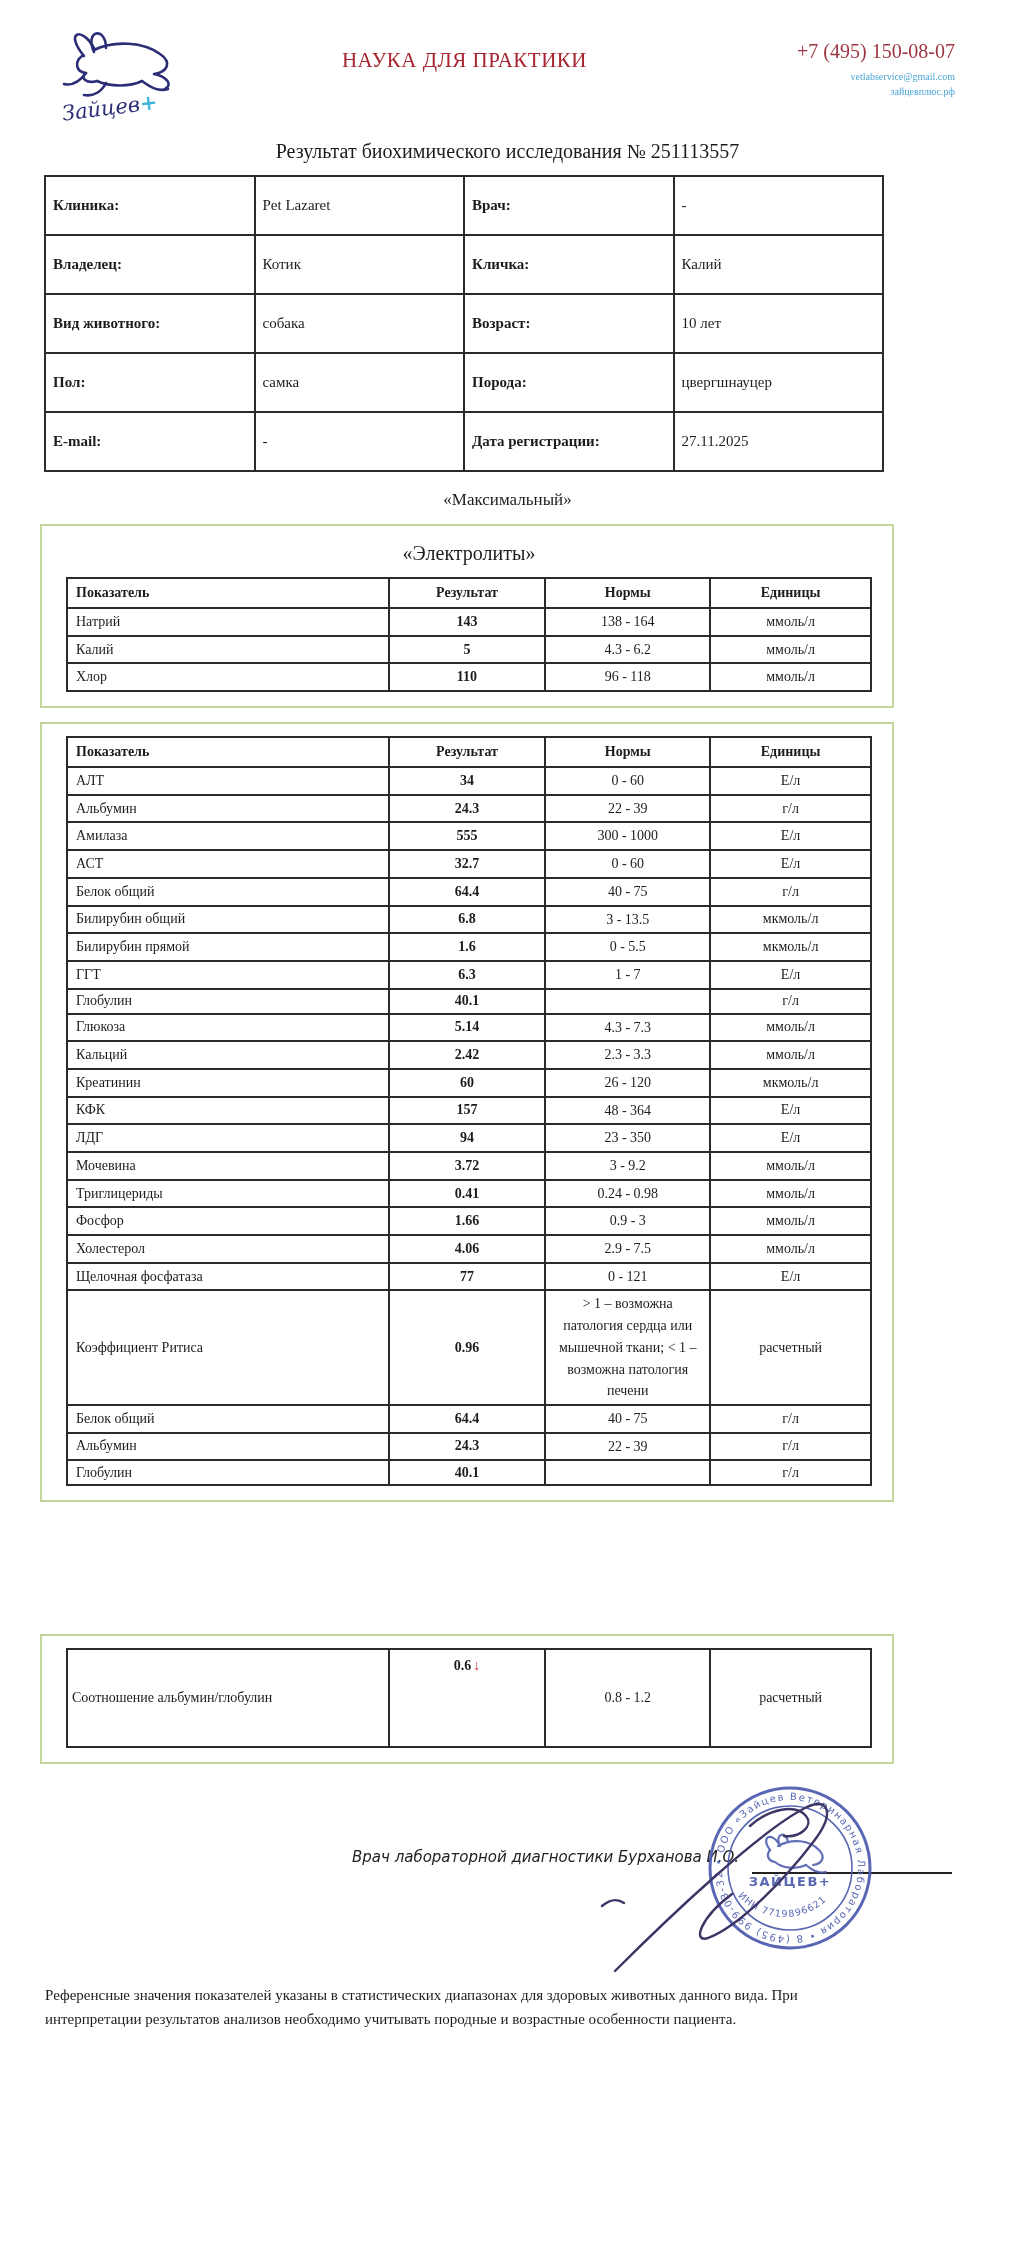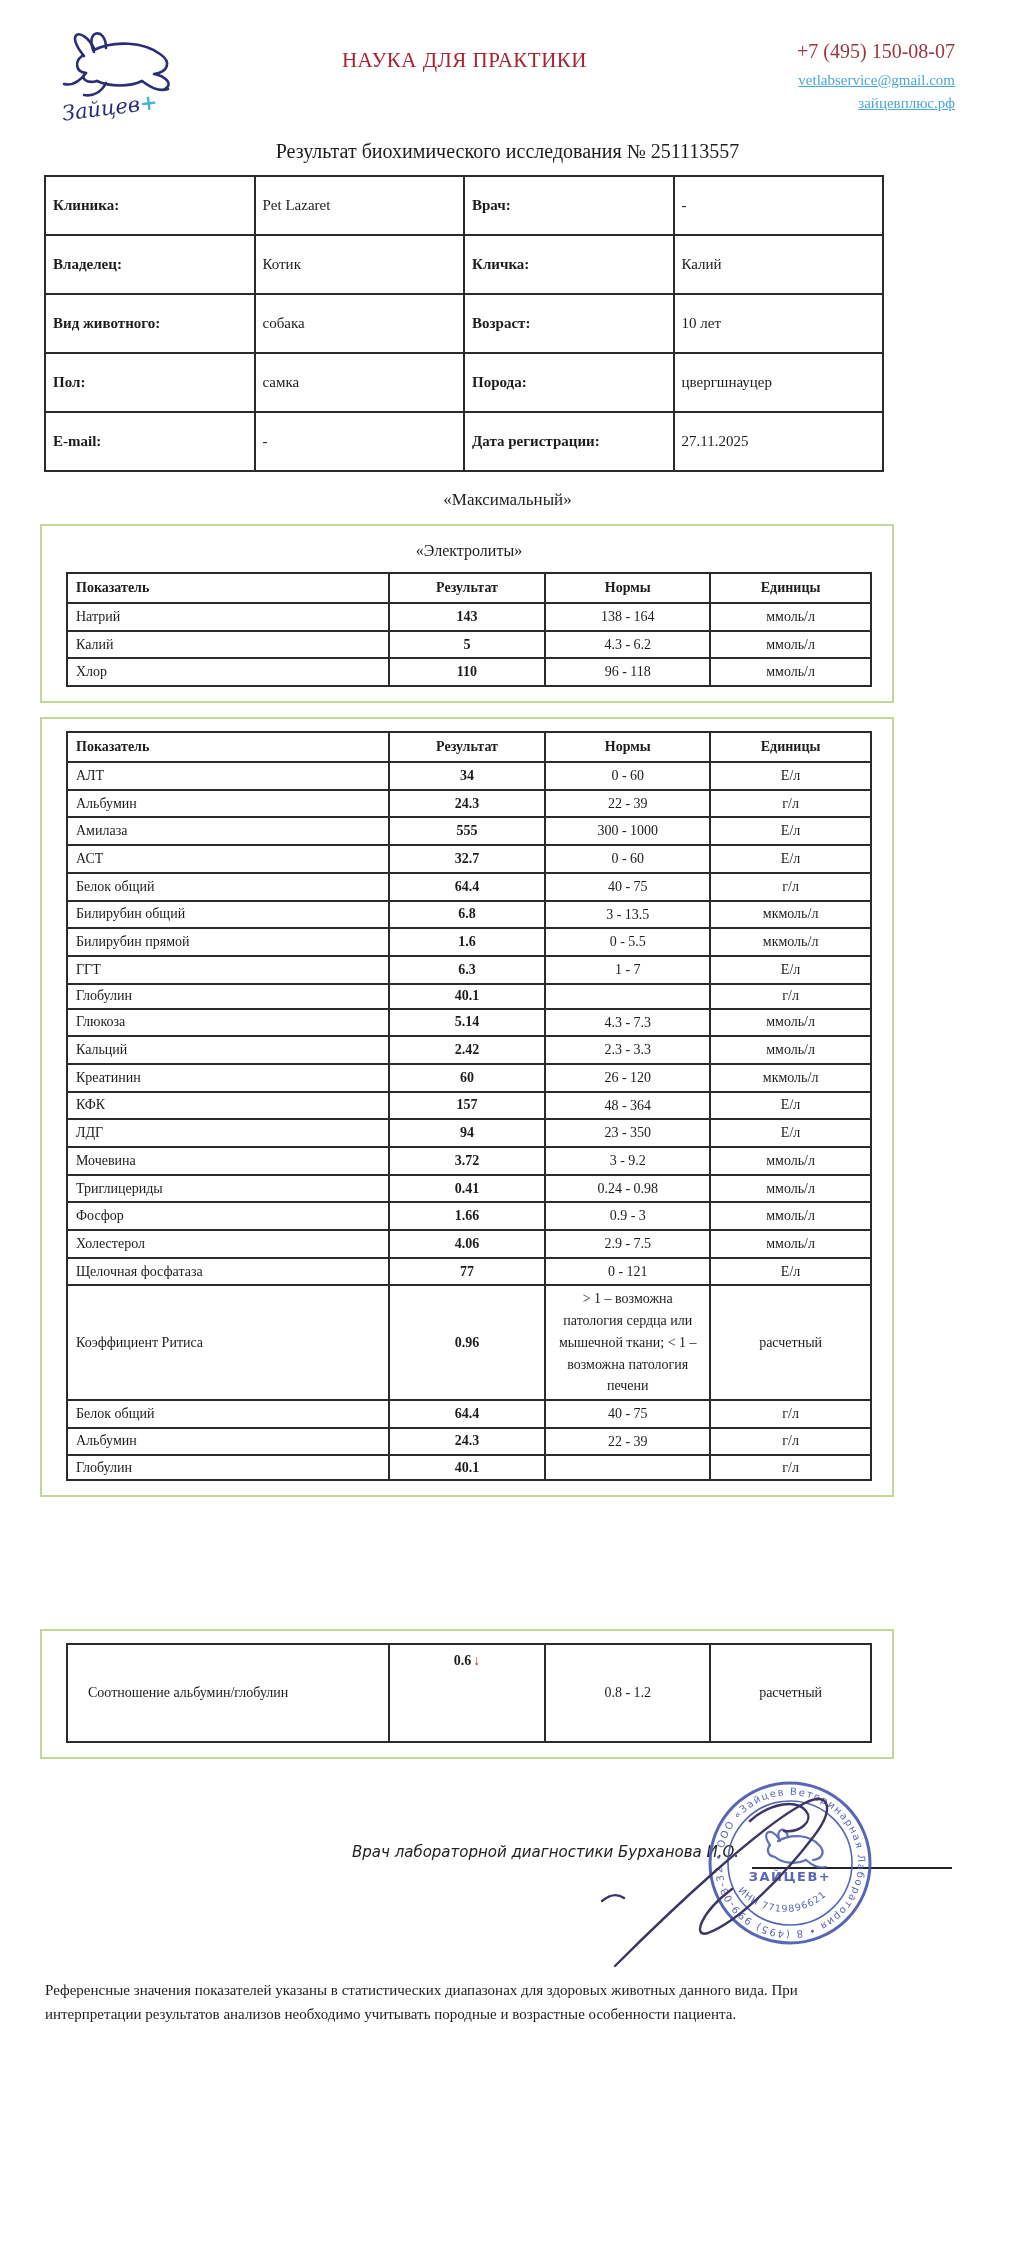--- a/index.html
+++ b/index.html
@@ -14,51 +14,51 @@
   
   .header{display:flex;align-items:flex-start;padding:26px 60px 0 44px;}
   .logo-block{width:170px;flex:0 0 auto;}
   .logo-svg{display:block;}
   .slogan{
     flex:1;text-align:center;margin-top:22px;
     font-size:21px;letter-spacing:.5px;color:#a6242f;
   }
   .contact{flex:0 0 auto;width:240px;text-align:right;margin-top:14px;}
   .contact .phone{font-size:20px;color:#9d3540;margin-bottom:6px;}
-  .contact .email,.contact .site{font-size:15px;color:#4aa6d5;line-height:1.5;text-decoration:underline;}
+  .contact .email,.contact .site{font-size:10px;color:#4aa6d5;line-height:1.5;}
   
   .doc-title{text-align:center;font-size:20px;margin-top:14px;}
   
   table{border-collapse:collapse;}
   .info-table{margin:12px 0 0 44px;width:840px;font-size:15px;}
   .info-table td{border:2px solid #2b2b2b;padding:18px 7px;height:21px;margin-top:29px;}
   .info-table td:nth-child(odd){font-weight:bold;width:25%;}
   .info-table td:nth-child(even){width:25%;}
   .profile-name{text-align:center;font-size:17px;margin-top:18px;}
   .green-box{
     border:2px solid #c3d69b;
     margin-left:40px;width:806px;
     padding:12px 20px 14px 24px;
   }
   .box-elect{margin-top:14px;}
   .box-ind{margin-top:14px;}
-  .section-title{text-align:center;font-size:16px;margin:4px 0 12px 0;}
+  .section-title{text-align:center;font-size:20px;margin:4px 0 12px 0;}
   .data-table{width:100%;font-size:14px;padding-left:12px;}
   .data-table th,.data-table td{border:2px solid #2b2b2b;padding:2px 8px;}
   .data-table th{font-weight:bold;height:24px;}
   .data-table th:first-child{text-align:left;}
   .data-table td{height:19px;}
   .data-table td:first-child{text-align:left;width:40%;}
   .data-table td:nth-child(2){text-align:center;font-weight:bold;width:19.5%;}
   .data-table td:nth-child(3){text-align:center;width:20.5%;line-height:1.55;}
   .data-table td:nth-child(4){text-align:center;width:20%;}
   
   .box-ratio{margin-top:132px;}
   .ratio-table{width:100%;font-size:14px;}
-  .ratio-table td{border:2px solid #2b2b2b;padding:4px 20px;}
+  .ratio-table td{border:2px solid #2b2b2b;padding:4px 4px;}
   .ratio-table .r-name{text-align:left;width:40%;height:88px;vertical-align:middle;}
   .ratio-table .r-result{text-align:center;width:19.5%;vertical-align:top;font-weight:bold;padding-top:8px;}
   .ratio-table .r-norm{text-align:center;width:20.5%;vertical-align:middle;}
   .ratio-table .r-unit{text-align:center;width:20%;vertical-align:middle;}
   .flag-low{color:#cf2b2b;font-weight:bold;margin-left:2px;}
   
   .sign-block{position:relative;margin:42px 0 0 280px;width:680px;height:160px;}
   .sign-caption{
     position:absolute;left:72px;top:42px;
     font-family:"DejaVu Sans", sans-serif;font-style:italic;font-size:15px;color:#222;

